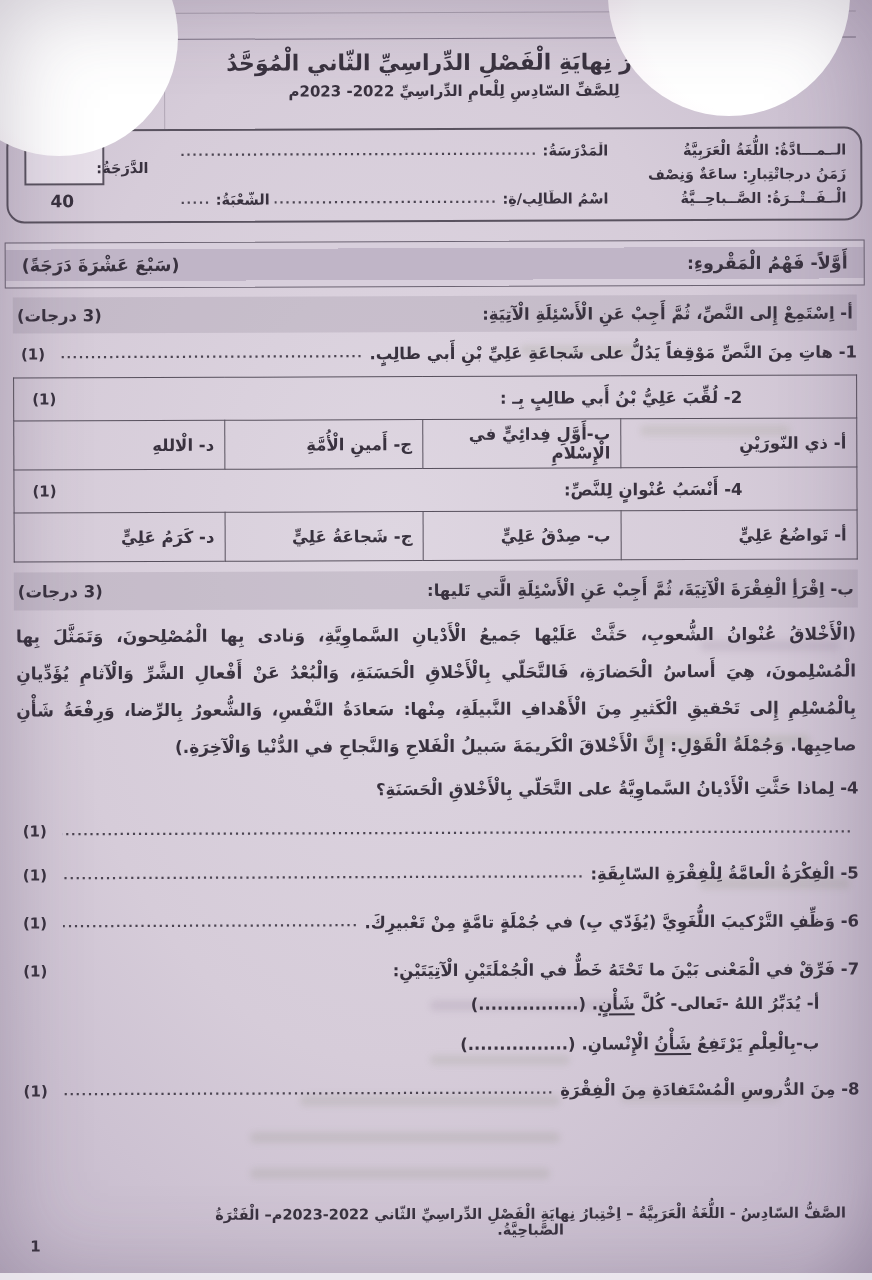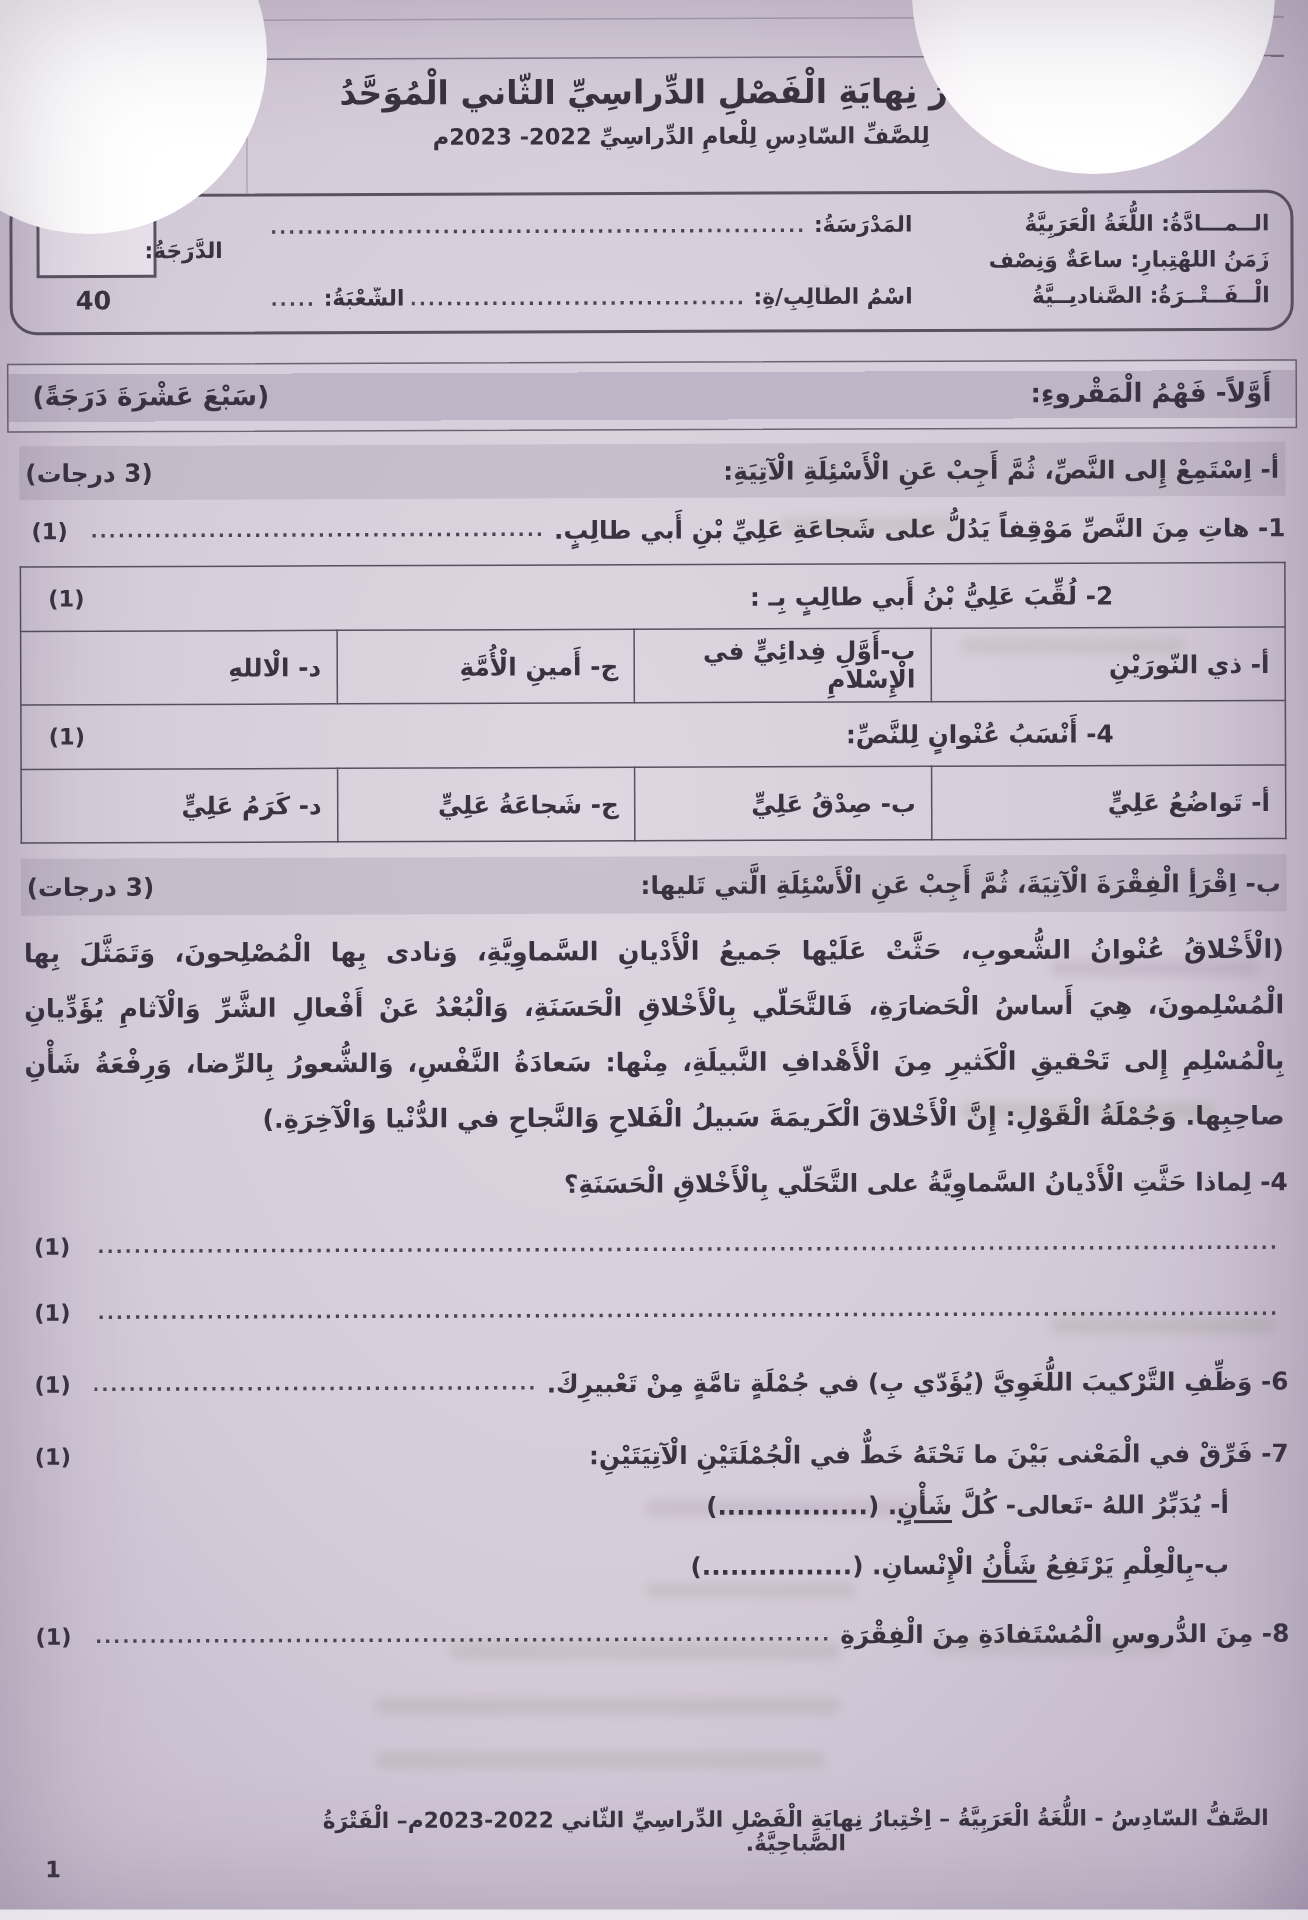--- a/index.html
+++ b/index.html
@@ -105,25 +105,25 @@
 
     <div class="hdr">
       <div class="hdr-row">
         <span class="hdr-right">الــمـــادَّةُ: اللُّغَةُ الْعَرَبِيَّةُ</span>
         <span class="hdr-mid">
           <span>الْمَدْرَسَةُ:</span>
           <span class="dots">........................................................................................................................................................</span>
         </span>
       </div>
       <div class="hdr-row">
-        <span class="hdr-right">زَمَنُ اللهْتِبارِ: ساعَةٌ وَنِصْف</span>
+        <span class="hdr-right">زَمَنُ درجاتْتِبارِ: ساعَةٌ وَنِصْف</span>
         <span class="hdr-mid"></span>
       </div>
       <div class="hdr-row">
-        <span class="hdr-right">الْــفَــتْــرَةُ: الصَّنادىِــيَّةُ</span>
+        <span class="hdr-right">الْــفَــتْــرَةُ: الصَّــباحِــيَّةُ</span>
         <span class="hdr-mid">
           <span>اسْمُ الطّالِبِ/ةِ:</span>
           <span class="dots">........................................................................................................................................................</span>
           <span>الشُّعْبَةُ:</span>
           <span class="dots-short">.....</span>
         </span>
       </div>
       <div class="grade-box"></div>
       <div class="grade-label">الدَّرَجَةُ:</div>
       <div class="grade-total">40</div>
@@ -197,20 +197,21 @@
 
       <div class="qplain">
         <span>4- لِماذا حَثَّتِ الْأَدْيانُ السَّماوِيَّةُ على التَّحَلّي بِالْأَخْلاقِ الْحَسَنَةِ؟</span>
       </div>
       <div class="qline ansline">
         <span class="dots">........................................................................................................................................................</span>
         <span class="mark">(1)</span>
       </div>
 
       <div class="qline gap16">
+        <span>5- الْفِكْرَةُ الْعامَّةُ لِلْفِقْرَةِ السّابِقَةِ:</span>
         <span class="dots">........................................................................................................................................................</span>
         <span class="mark">(1)</span>
       </div>
 
       <div class="qline gap16">
         <span>6- وَظِّفِ التَّرْكيبَ اللُّغَوِيَّ (يُؤَدّي بِ) في جُمْلَةٍ تامَّةٍ مِنْ تَعْبيرِكَ.</span>
         <span class="dots">........................................................................................................................................................</span>
         <span class="mark">(1)</span>
       </div>
 

